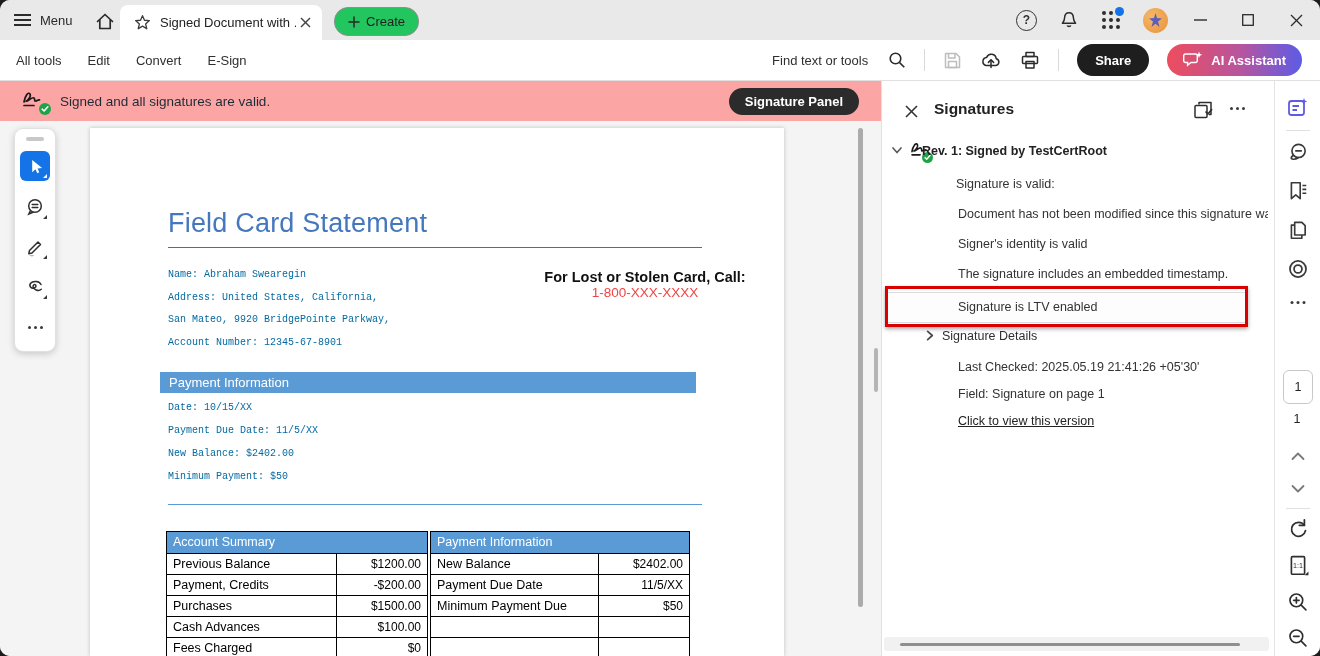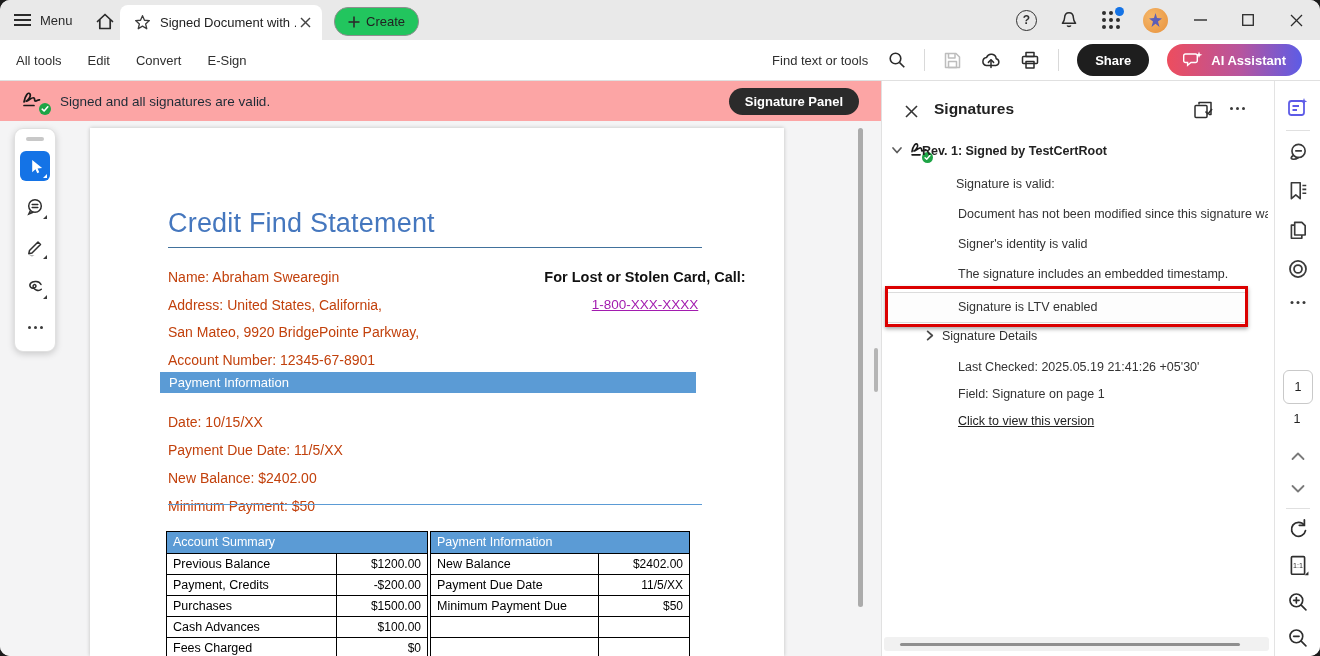--- a/index.html
+++ b/index.html
@@ -39,27 +39,27 @@
   .doc-area{position:absolute;left:0;top:0;width:881px;height:575px;background:#F4F4F5;overflow:hidden;}
   .info-bar{position:absolute;left:0;top:0;width:100%;height:40px;background:#fca5a5;display:flex;align-items:center;}
   .sig-valid-icon{position:relative;width:26px;height:24px;margin-left:22px;}
   .sig-badge{position:absolute;right:-3px;bottom:-2px;width:12px;height:12px;border-radius:50%;background:#1EA446;display:flex;align-items:center;justify-content:center;}
   .info-msg{margin-left:12px;font-size:13.5px;color:#1d2b36;}
   .sig-panel-btn{position:absolute;right:22px;top:7px;height:27px;border-radius:14px;background:#2B2B2B;color:#fff;font-size:13px;font-weight:bold;display:flex;align-items:center;padding:0 16px;}
 
   .page{position:absolute;left:90px;top:47px;width:694px;height:528px;background:#FFFFFF;box-shadow:0 0 4px rgba(0,0,0,0.22);}
   .doc-title{position:absolute;left:78px;top:80px;font-size:27px;color:#4577BE;letter-spacing:0.2px;}
   .rule-blue{position:absolute;left:78px;width:534px;height:0;border-top:1.6px solid #41719C;}
-  .doc-line{font-size:14px;color:#c2410c;}
+  .doc-line{font-size:10px;color:#0369a1;font-family:Liberation Mono, monospace;}
   .info-col{position:absolute;left:78px;top:141px;display:flex;flex-direction:column;gap:11.5px;}
   .lost-col{position:absolute;left:420px;top:141px;width:270px;text-align:center;}
   .lost-head{font-size:14.5px;font-weight:bold;color:#111;}
-  .lost-phone{margin-top:12px;font-size:13.5px;color:#a21caf;text-decoration:underline;}
+  .lost-phone{font-size:13.5px;color:#ef4444;}
   .pay-bar{position:absolute;left:70px;top:244px;width:536px;height:21px;background:#5B9BD5;color:#fff;font-size:13px;line-height:21px;padding-left:9px;box-sizing:border-box;}
-  .pay-col{position:absolute;left:78px;top:286px;display:flex;flex-direction:column;gap:12px;}
+  .pay-col{position:absolute;left:78px;top:274px;display:flex;flex-direction:column;gap:12px;}
 
   .stmt-tables{position:absolute;left:76px;top:403px;display:flex;gap:2px;}
   .stmt-table{border:1px solid #000;}
   .stmt-head{height:21px;background:#5B9BD5;color:#fff;font-size:12.5px;line-height:21px;padding-left:6px;}
   .stmt-row{display:flex;border-top:1px solid #000;}
   .stmt-row .c1{width:170px;height:20px;font-size:12.5px;line-height:20px;padding-left:6px;border-right:1px solid #000;box-sizing:border-box;}
   .stmt-row .c2{width:90px;height:20px;font-size:12px;line-height:20px;padding-right:6px;text-align:right;box-sizing:border-box;}
   .t-right .c1{width:168px;}
   .t-right .c2{width:90px;}
 
@@ -264,21 +264,21 @@
             <svg width="8" height="8" viewBox="0 0 8 8" fill="none" stroke="#fff" stroke-width="1.6" stroke-linecap="round" stroke-linejoin="round">
                 <polyline points="1.2,4.2 3.1,6 6.8,1.8"></polyline>
               </svg>
           </span>
         </div>
         <div class="info-msg">Signed and all signatures are valid.</div>
         <div class="sig-panel-btn">Signature Panel</div>
       </div>
 
       <div class="page">
-        <div class="doc-title">Credit Find Statement</div>
+        <div class="doc-title">Field Card Statement</div>
         <div class="rule-blue" style="top:119px;"></div>
 
         <div class="info-col">
           <div class="doc-line">Name: Abraham Swearegin</div>
           <div class="doc-line">Address: United States, California,</div>
           <div class="doc-line">San Mateo, 9920 BridgePointe Parkway,</div>
           <div class="doc-line">Account Number: 12345-67-8901</div>
         </div>
 
         <div class="lost-col">

